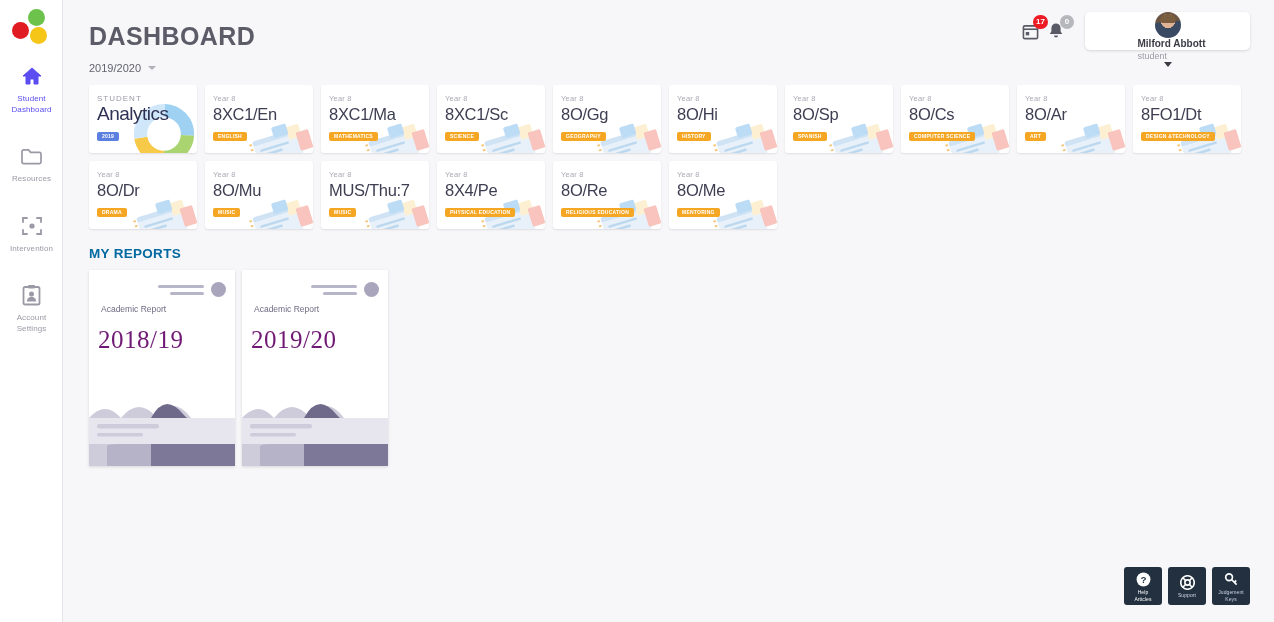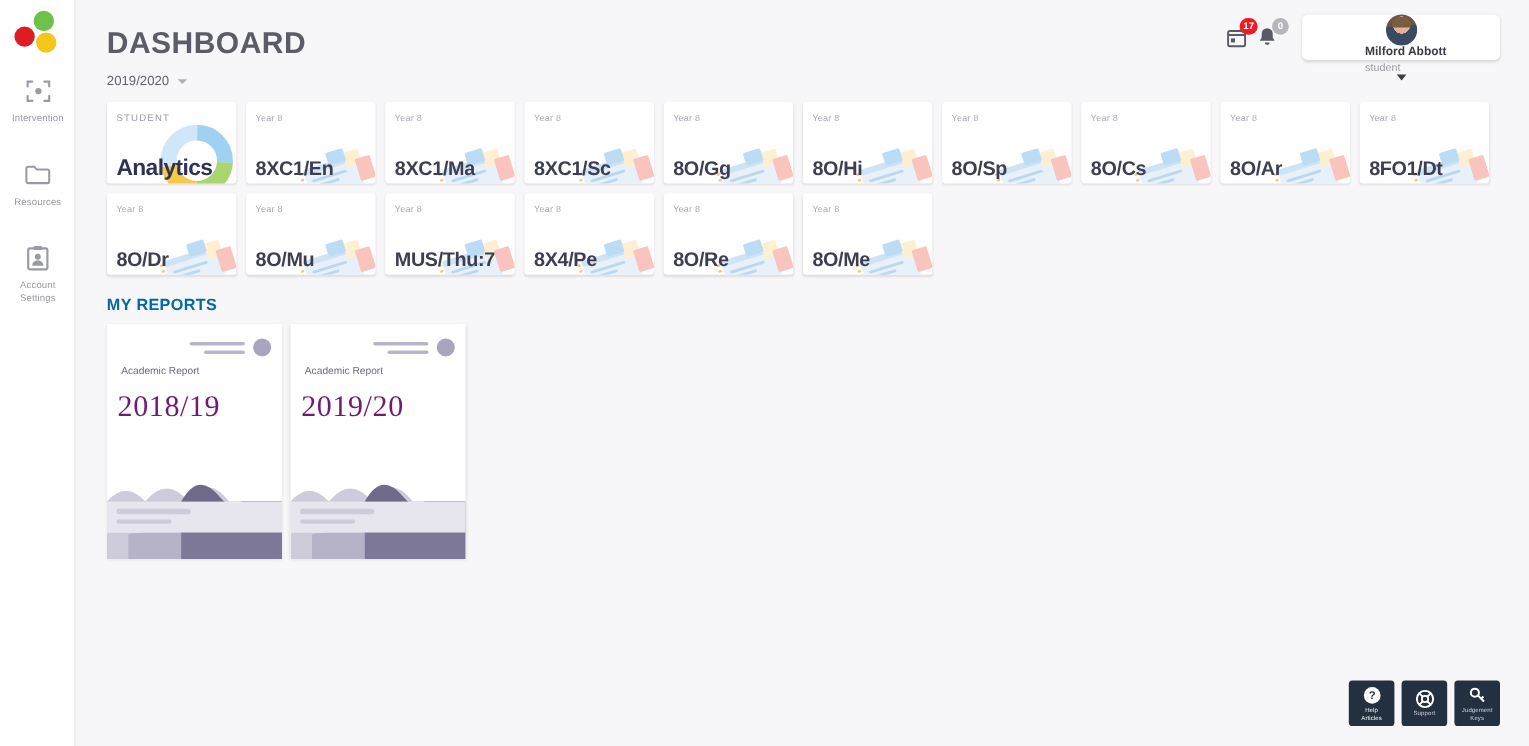--- a/index.html
+++ b/index.html
@@ -94,22 +94,22 @@
   
   .tiles { display: flex; flex-wrap: wrap; gap: 8px; width: 1178px; }
   .tile {
     width: 108px; height: 68px; background: #fff; border-radius: 3px;
     box-shadow: 0 1px 2px rgba(0,0,0,.10);
     position: relative; overflow: hidden; cursor: pointer;
     padding: 9px 0 0 8px;
   }
   .tile .year { font-size: 7.5px; color: #a9a9b4; line-height: 10px; letter-spacing: .2px; }
   .tile .code {
-    font-size: 16.5px; font-weight: bold; color: #3e3e52;
-    line-height: 20px; letter-spacing: -.3px; position: relative; z-index: 2; margin-top: 27px;
+    font-size: 16.5px; font-weight: normal; color: #3e3e52;
+    line-height: 20px; letter-spacing: -.3px; position: relative; z-index: 2;
   }
   .chip {
     display: inline-block; margin-top: 4px; padding: 1.5px 5px;
     background: #f5a623; color: #fff; border-radius: 2px;
     font-size: 5px; font-weight: bold; letter-spacing: .25px;
     position: relative; z-index: 2; white-space: nowrap;
   }
   .chip.blue { background: #5a7fe0; }
 
   
@@ -158,43 +158,51 @@
 
 <div class="app">
 
   <div class="sidebar">
     <div class="logo">
       <span class="dot d-red"></span>
       <span class="dot d-green"></span>
       <span class="dot d-yellow"></span>
     </div>
 
+    <div class="nav-item active">
+      <div class="nav-icon">
+        <svg width="22" height="20" viewBox="0 0 22 20">
+            <path d="M11 2 L20 10 H17 V18 H13 V13 H9 V18 H5 V10 H2 Z" fill="#5b4df0"></path>
+          </svg>
+      </div>
+      <div class="nav-label">Student Dashboard</div>
+    </div>
+
+    <div class="nav-item">
+      <div class="nav-icon">
+        <svg width="23" height="19" viewBox="0 0 23 19">
+          <path d="M2 4.5 a1.6 1.6 0 0 1 1.6-1.6 H8.6 l2 2.4 H19.4 A1.6 1.6 0 0 1 21 6.9 V15 a1.6 1.6 0 0 1-1.6 1.6 H3.6 A1.6 1.6 0 0 1 2 15 Z" fill="none" stroke="#9a9aa6" stroke-width="1.7"></path>
+        </svg>
+      </div>
+      <div class="nav-label">Resources</div>
+    </div>
 
     <div class="nav-item">
       <div class="nav-icon">
         <svg width="22" height="22" viewBox="0 0 22 22">
           <g fill="none" stroke="#9a9aa6" stroke-width="1.8" stroke-linecap="round">
             <path d="M2 7 V3 H6"></path>
               <path d="M16 3 H20 V7"></path>
               <path d="M20 15 V19 H16"></path>
               <path d="M6 19 H2 V15"></path>
           </g>
           <circle cx="11" cy="11" r="2.6" fill="#9a9aa6"></circle>
         </svg>
       </div>
       <div class="nav-label">Intervention</div>
-    </div>
-
-    <div class="nav-item">
-      <div class="nav-icon">
-        <svg width="23" height="19" viewBox="0 0 23 19">
-          <path d="M2 4.5 a1.6 1.6 0 0 1 1.6-1.6 H8.6 l2 2.4 H19.4 A1.6 1.6 0 0 1 21 6.9 V15 a1.6 1.6 0 0 1-1.6 1.6 H3.6 A1.6 1.6 0 0 1 2 15 Z" fill="none" stroke="#9a9aa6" stroke-width="1.7"></path>
-        </svg>
-      </div>
-      <div class="nav-label">Resources</div>
     </div>
 
     <div class="nav-item">
       <div class="nav-icon">
         <svg width="19" height="22" viewBox="0 0 19 22">
           <rect x="1.5" y="3" width="16" height="17.5" rx="1.6" fill="none" stroke="#9a9aa6" stroke-width="1.8"></rect>
           <rect x="6" y="1" width="7" height="3.4" rx="1" fill="#9a9aa6"></rect>
           <circle cx="9.5" cy="10" r="2.5" fill="#9a9aa6"></circle>
           <path d="M4.8 17.5 a4.7 4.7 0 0 1 9.4 0 Z" fill="#9a9aa6"></path>
         </svg>

